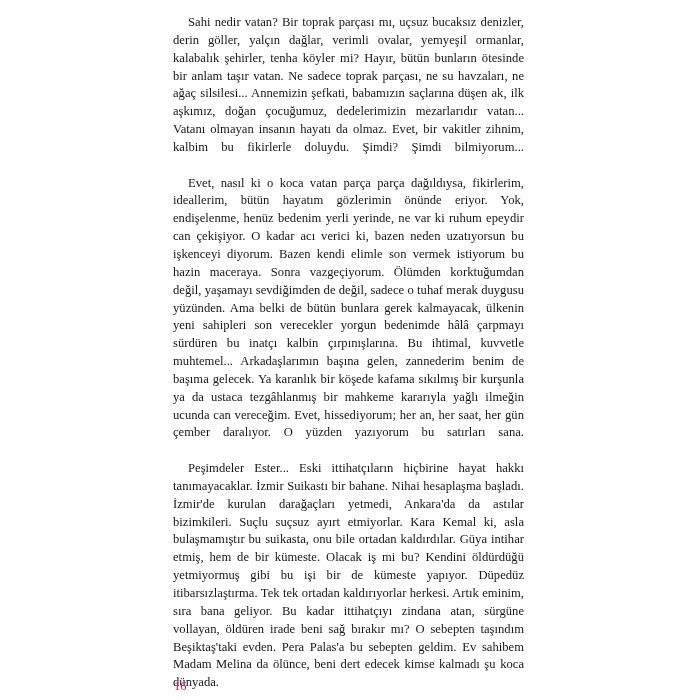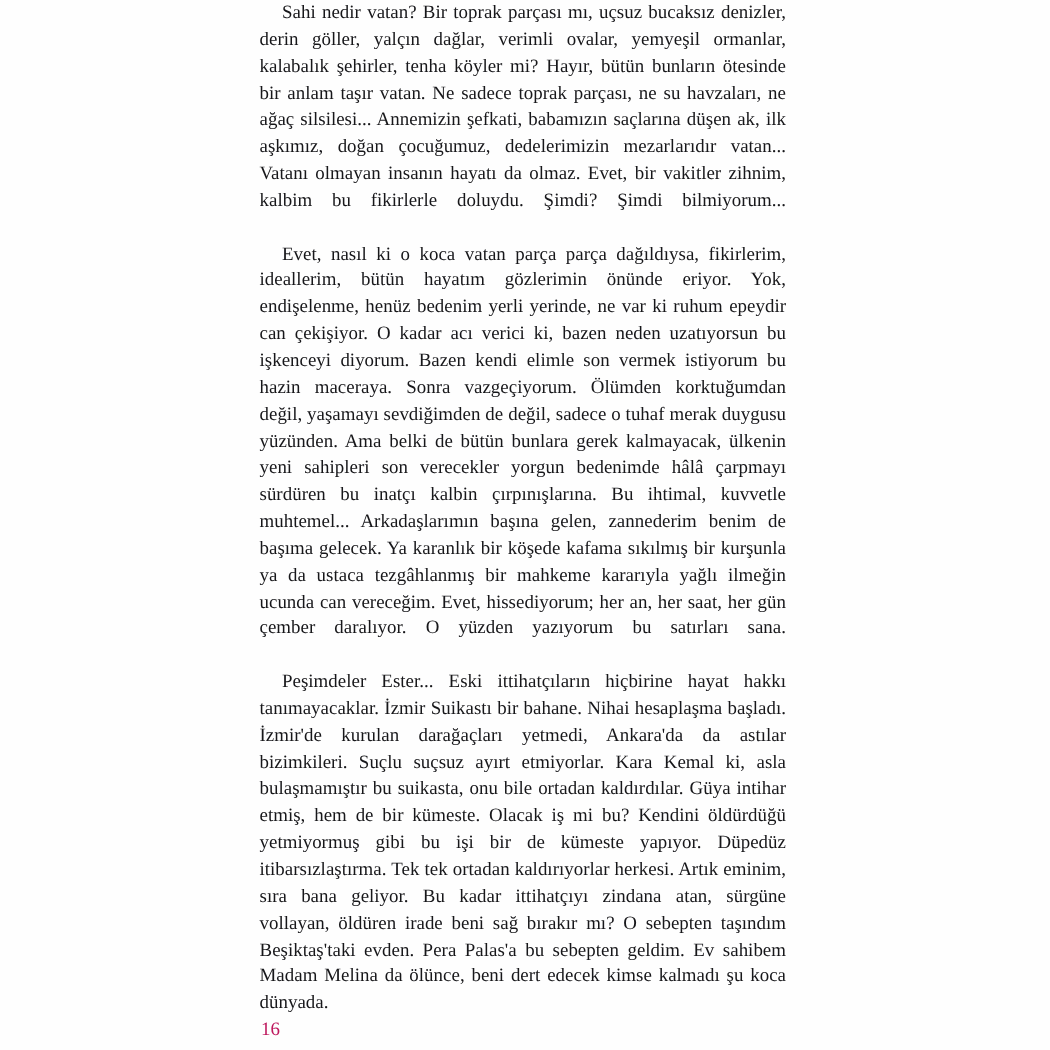--- a/index.html
+++ b/index.html
@@ -18,21 +18,21 @@
     position: relative;
     width: 700px;
     height: 700px;
     background: #fefefe;
     box-sizing: border-box;
   }
 
   #text-column {
     position: absolute;
     left: 173px;
-    top: 0px;
+    top: 14px;
     width: 351px;
   }
 
   .para {
     margin: 0;
     text-align: justify;
     text-justify: inter-word;
     font-size: 12.6px;
     line-height: 17.85px;
     color: #17171a;

